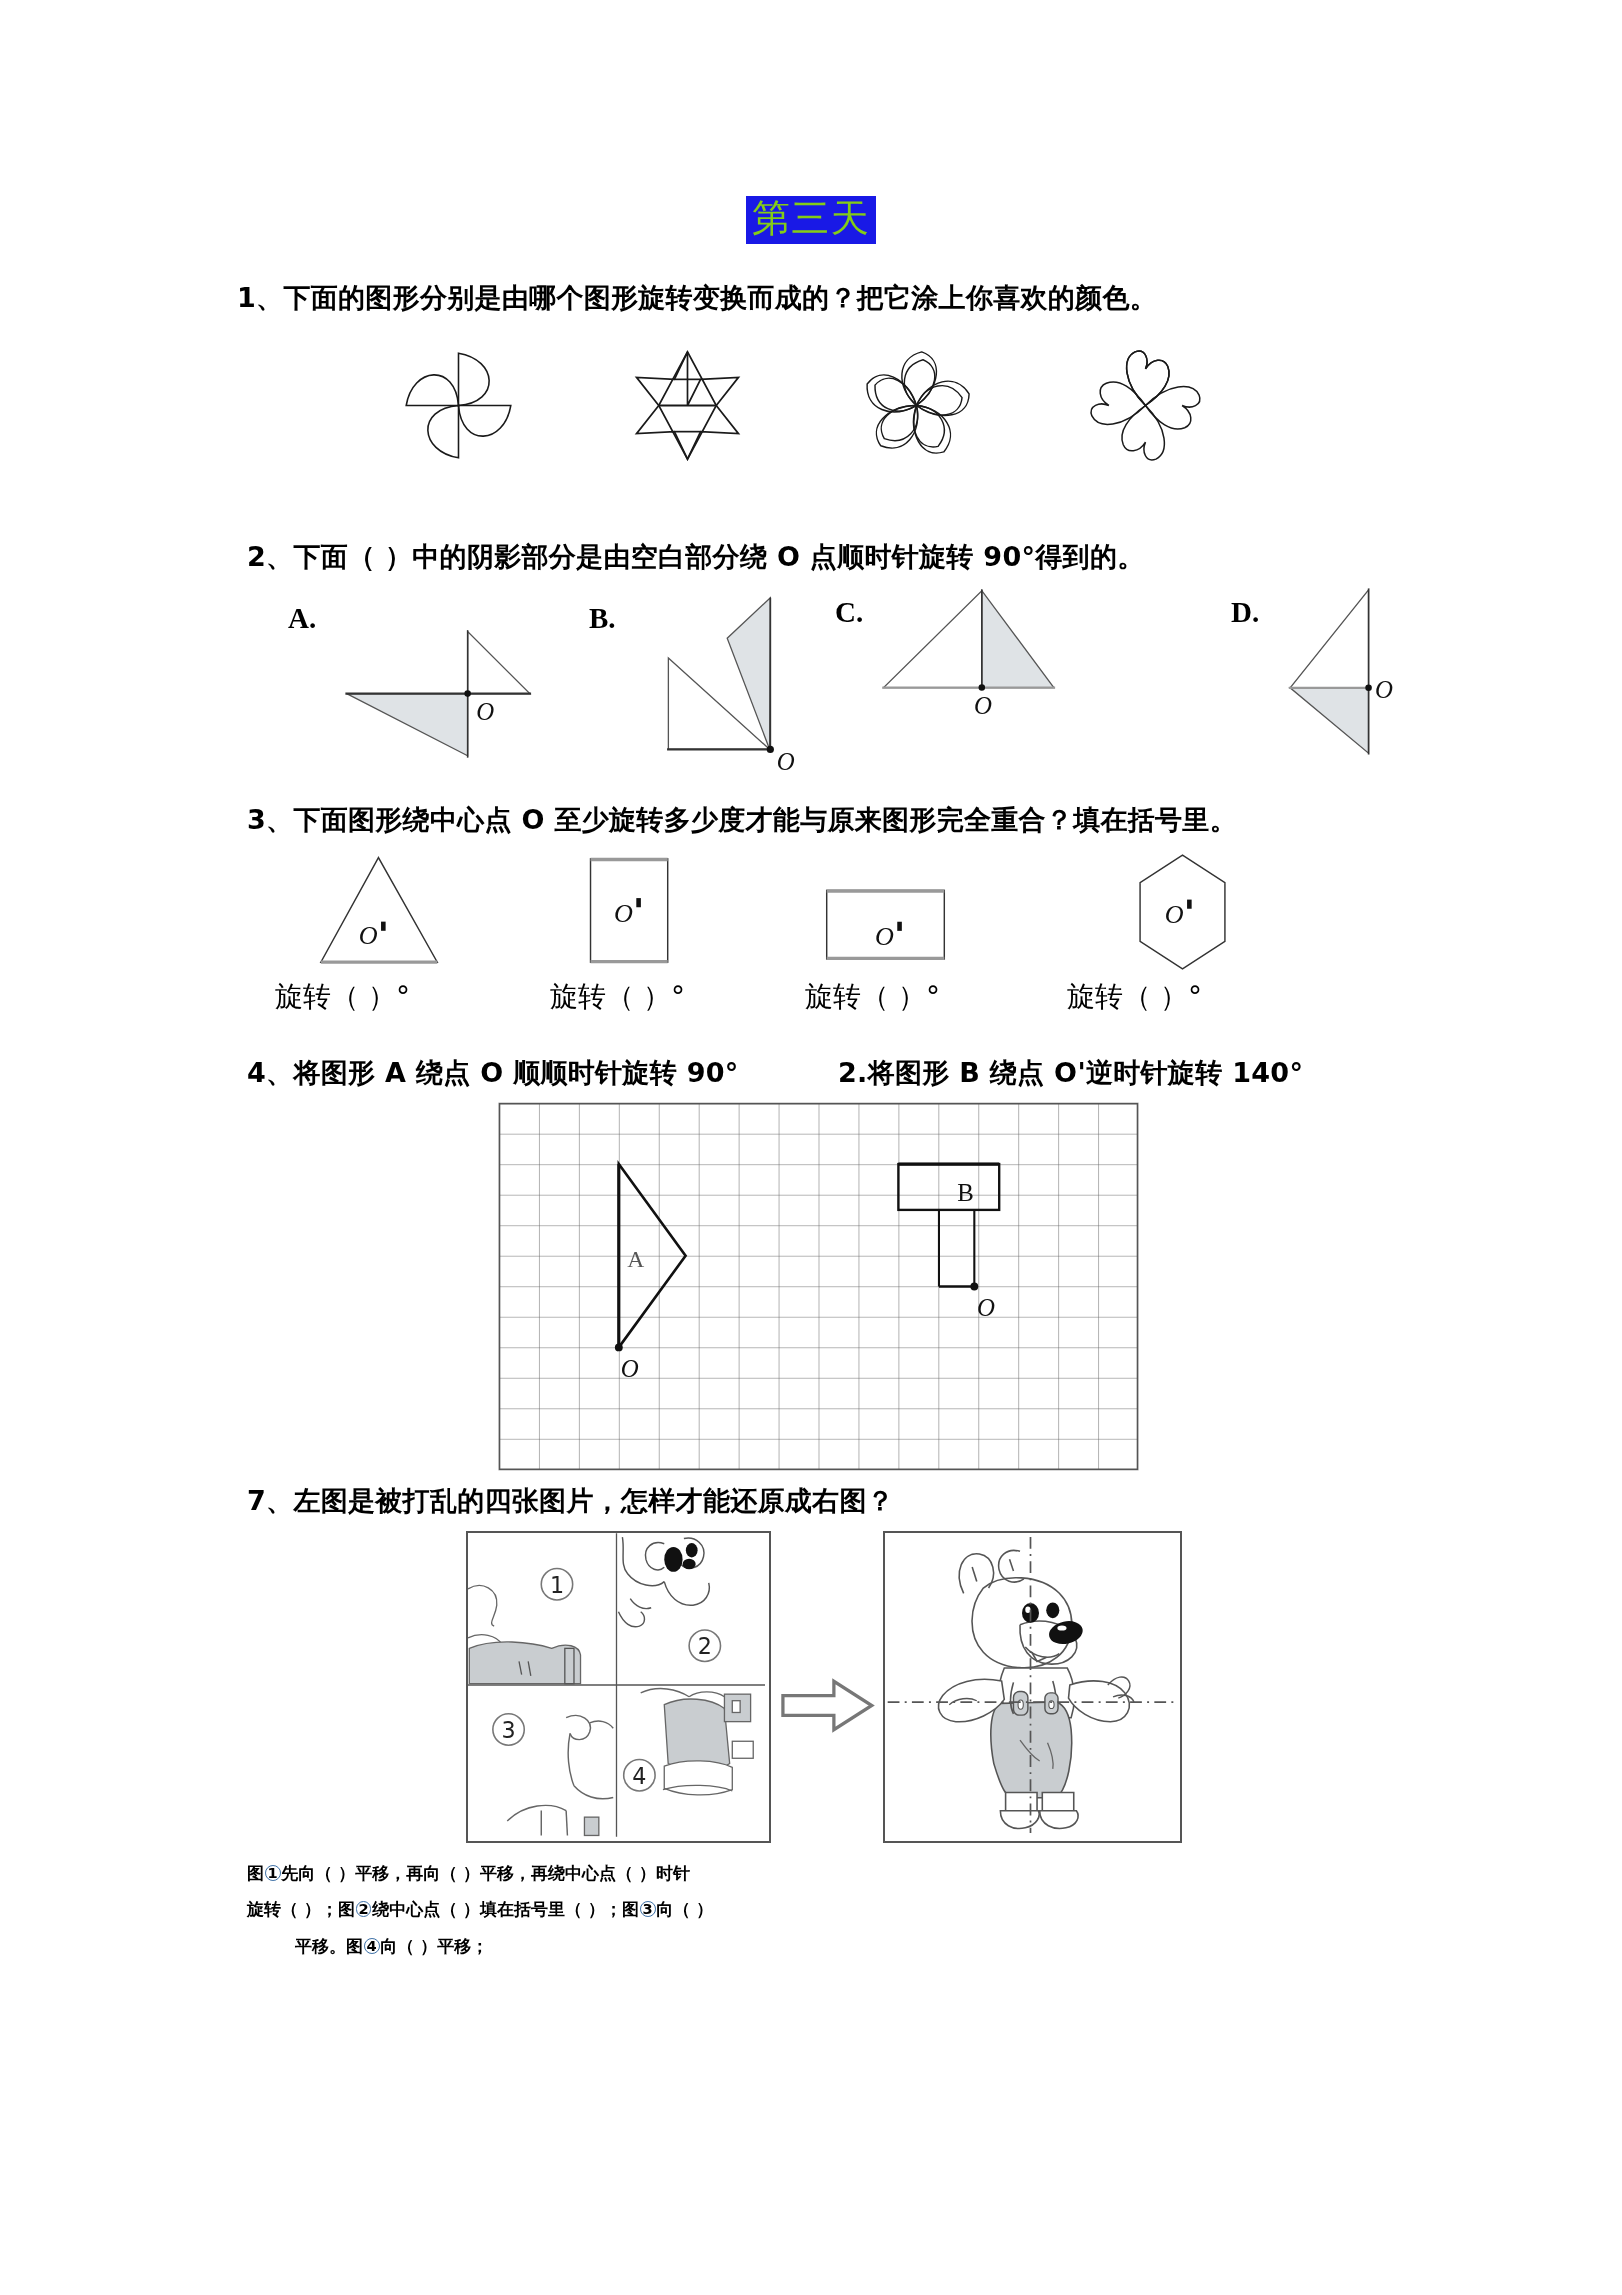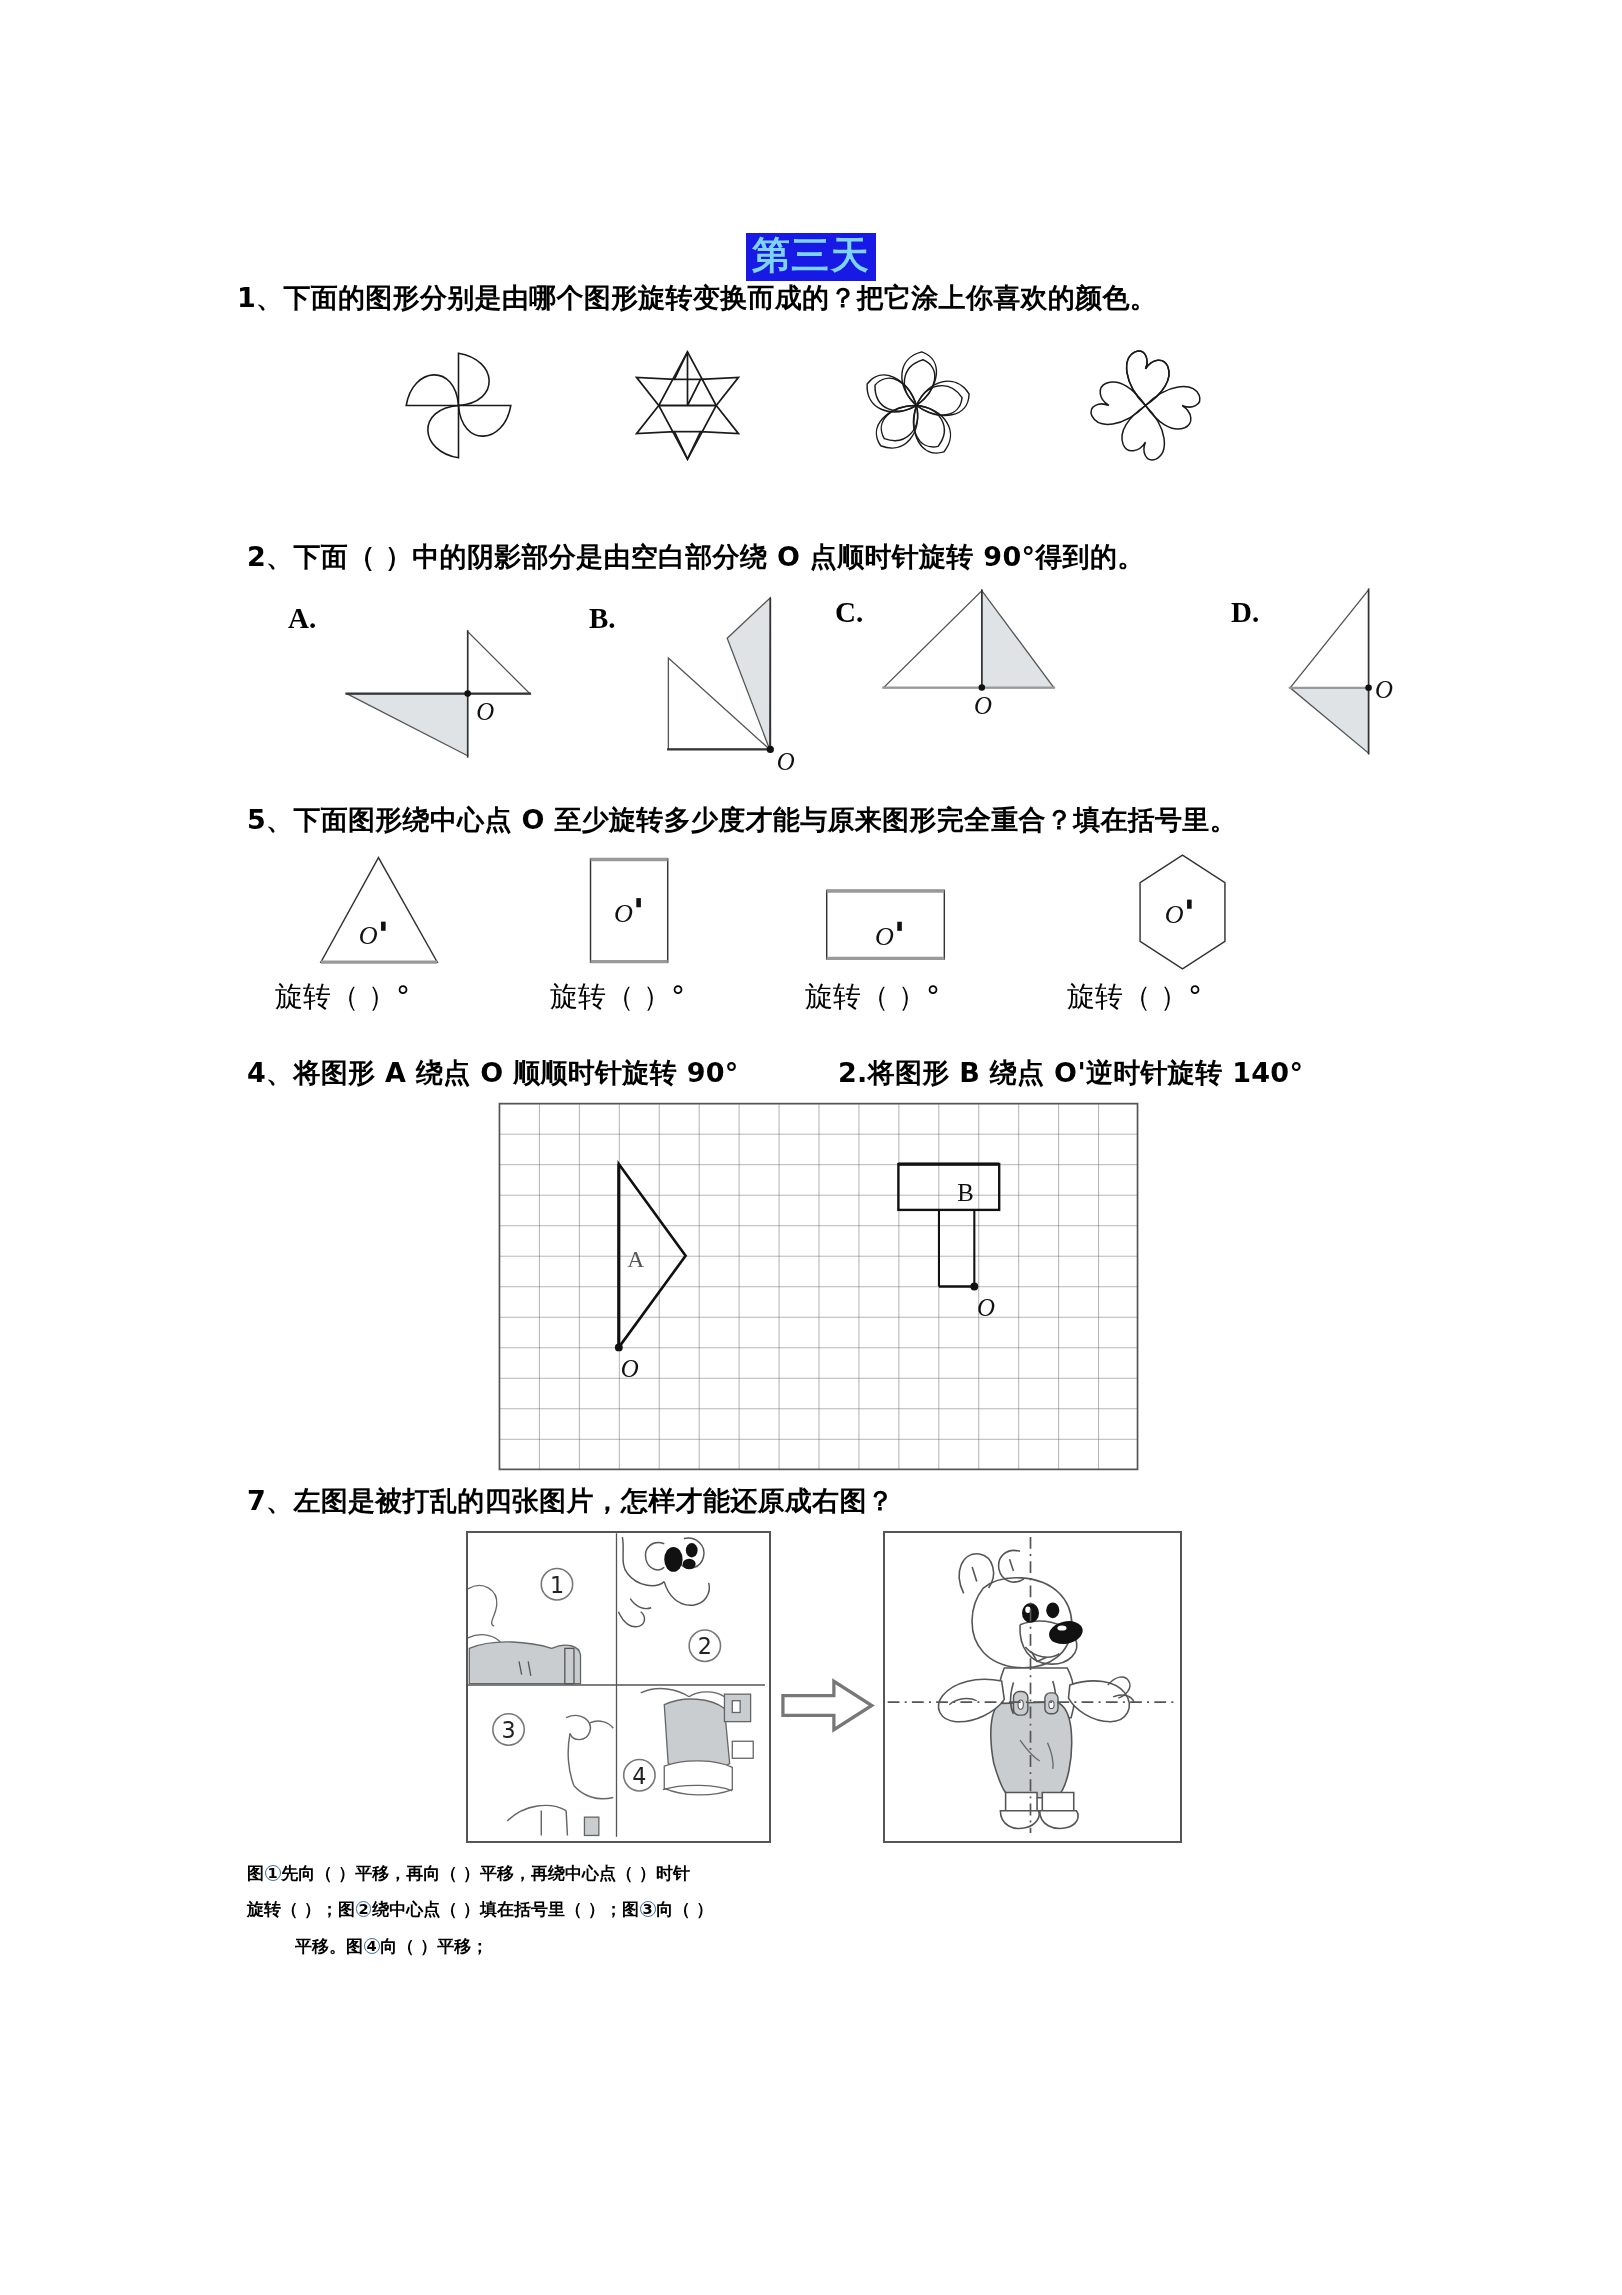--- a/index.html
+++ b/index.html
@@ -11,28 +11,27 @@
     position:relative;
     overflow:hidden;
   }
   .page { position:absolute; left:0; top:0; width:1622px; height:2295px; }
 
   
   .title-wrap { position:absolute; left:0; top:196px; width:1622px; text-align:center; }
   .title {
     display:inline-block;
     background:#1919E6;
-    color:#7dd3fc;
+    color:#84cc16;
     font-size:38px;
-    font-weight:bold;
+    font-weight:normal;
     letter-spacing:1.3px;
     padding:2.6px 6.5px 5.2px 6.5px;
     line-height:1.05;
     font-family:"DejaVu Sans",sans-serif;
-    margin-top:37px;
   }
 
   
   .q {
     position:absolute;
     font-size:27px;
     line-height:1.5;
     letter-spacing:0.3px;
     white-space:nowrap;
     font-family:"DejaVu Sans",sans-serif;
@@ -196,21 +195,21 @@
     <svg width="183" height="177" viewBox="0 0 280 270">
       <polygon points="40,160 160,160 160,10" fill="#ffffff" stroke="#555" stroke-width="2"></polygon>
       <polygon points="40,160 160,160 160,260" fill="#dfe3e6" stroke="#555" stroke-width="2"></polygon>
       <line x1="160" y1="8" x2="160" y2="262" stroke="#333" stroke-width="2.4"></line>
       <line x1="38" y1="160" x2="162" y2="160" stroke="#999" stroke-width="3.4"></line>
       <circle cx="160" cy="160" r="5" fill="#111"></circle>
       <text x="170" y="175" font-family="Liberation Serif, serif" font-style="italic" font-size="38" fill="#111">O</text>
     </svg>
   </div>
 
-  <div class="q" style="left:247px; top:800px;">5、下面图形绕中心点 O 至少旋转多少度才能与原来图形完全重合？填在括号里。</div>
+  <div class="q" style="left:247px; top:800px;">3、下面图形绕中心点 O 至少旋转多少度才能与原来图形完全重合？填在括号里。</div>
 
   <div class="q3-fig" style="left:301px; top:851px;">
     <svg width="164" height="121" viewBox="0 0 250 185">
       <polygon points="118,10 30,170 208,170" fill="none" stroke="#333" stroke-width="2.2"></polygon>
       <line x1="30" y1="170" x2="208" y2="170" stroke="#999" stroke-width="5"></line>
       <text x="88" y="142" font-family="Liberation Serif, serif" font-style="italic" font-size="40" fill="#111">O</text>
       <rect x="122" y="108" width="7" height="14" fill="#111"></rect>
     </svg>
   </div>
 

